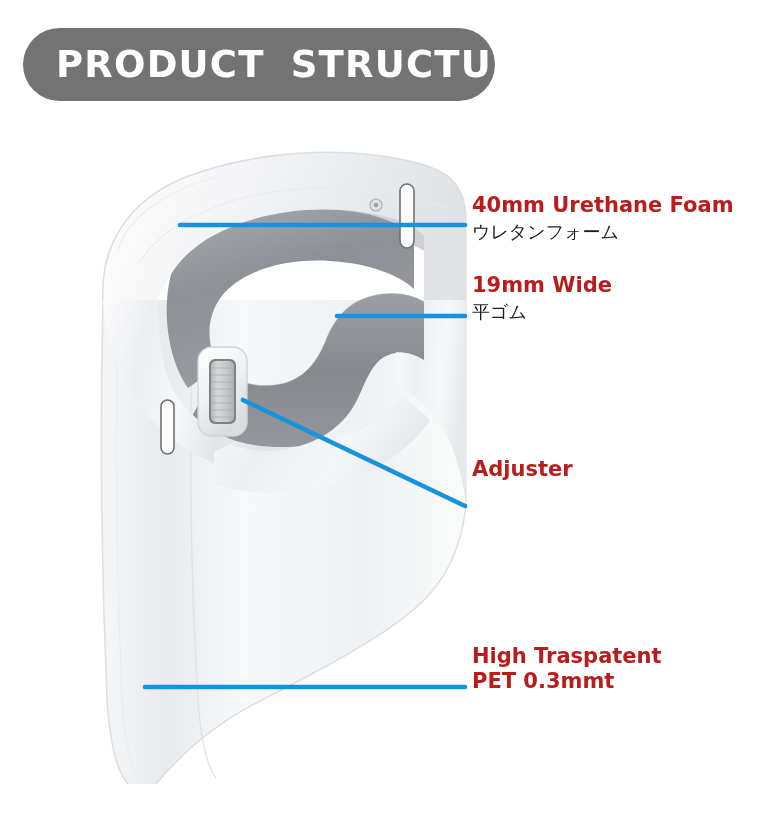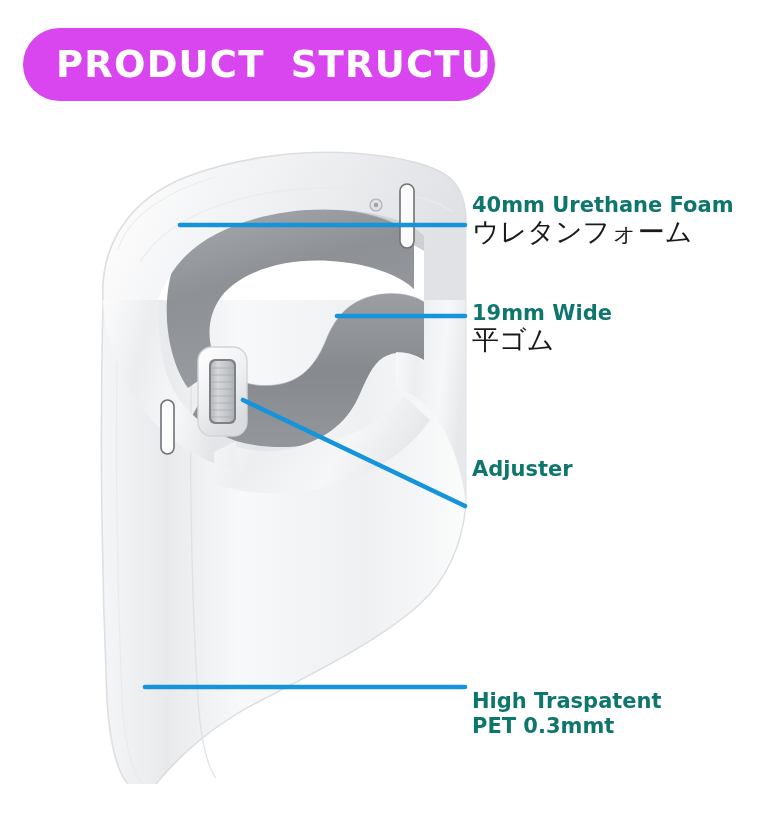--- a/index.html
+++ b/index.html
@@ -15,21 +15,21 @@
     font-family: "Liberation Sans", "DejaVu Sans", sans-serif;
   }
 
   
   #title-banner {
     position: absolute;
     left: 23px;
     top: 28px;
     width: 472px;
     height: 73px;
-    background: #d946ef;
+    background: #737373;
     border-radius: 37px;
     display: flex;
     align-items: center;
   }
   #title-text {
     color: #ffffff;
     font-size: 37px;
     font-weight: bold;
     letter-spacing: 1.2px;
     word-spacing: 12px;
@@ -47,37 +47,37 @@
     height: 820px;
   }
   #product-svg { display: block; }
 
   
   .callout {
     position: absolute;
     white-space: nowrap;
   }
   .callout-en {
-    color: #0f766e;
+    color: #b91c1c;
     font-size: 21px;
     font-weight: bold;
     line-height: 25px;
     font-family: "DejaVu Sans", "Liberation Sans", sans-serif;
   }
   .callout-jp {
     color: #1A1A1A;
-    font-size: 27px;
+    font-size: 18px;
     line-height: 28px;
     font-family: "DejaVu Sans", "Liberation Sans", sans-serif;
   }
 
   #callout-foam   { left: 472px; top: 193px; }
-  #callout-rubber { left: 472px; top: 273px; margin-top: 28px; }
+  #callout-rubber { left: 472px; top: 273px; }
   #callout-adjuster { left: 472px; top: 457px; }
-  #callout-pet    { left: 472px; top: 644px; margin-top: 45px; }
+  #callout-pet    { left: 472px; top: 644px; }
 </style>
 </head>
 <body>
 
 <div id="title-banner">
   <span id="title-text">PRODUCT  STRUCTURE</span>
 </div>
 
 <div id="product-stage">
   <svg id="product-svg" width="772" height="820" viewBox="0 0 772 820" xmlns="http://www.w3.org/2000/svg">

